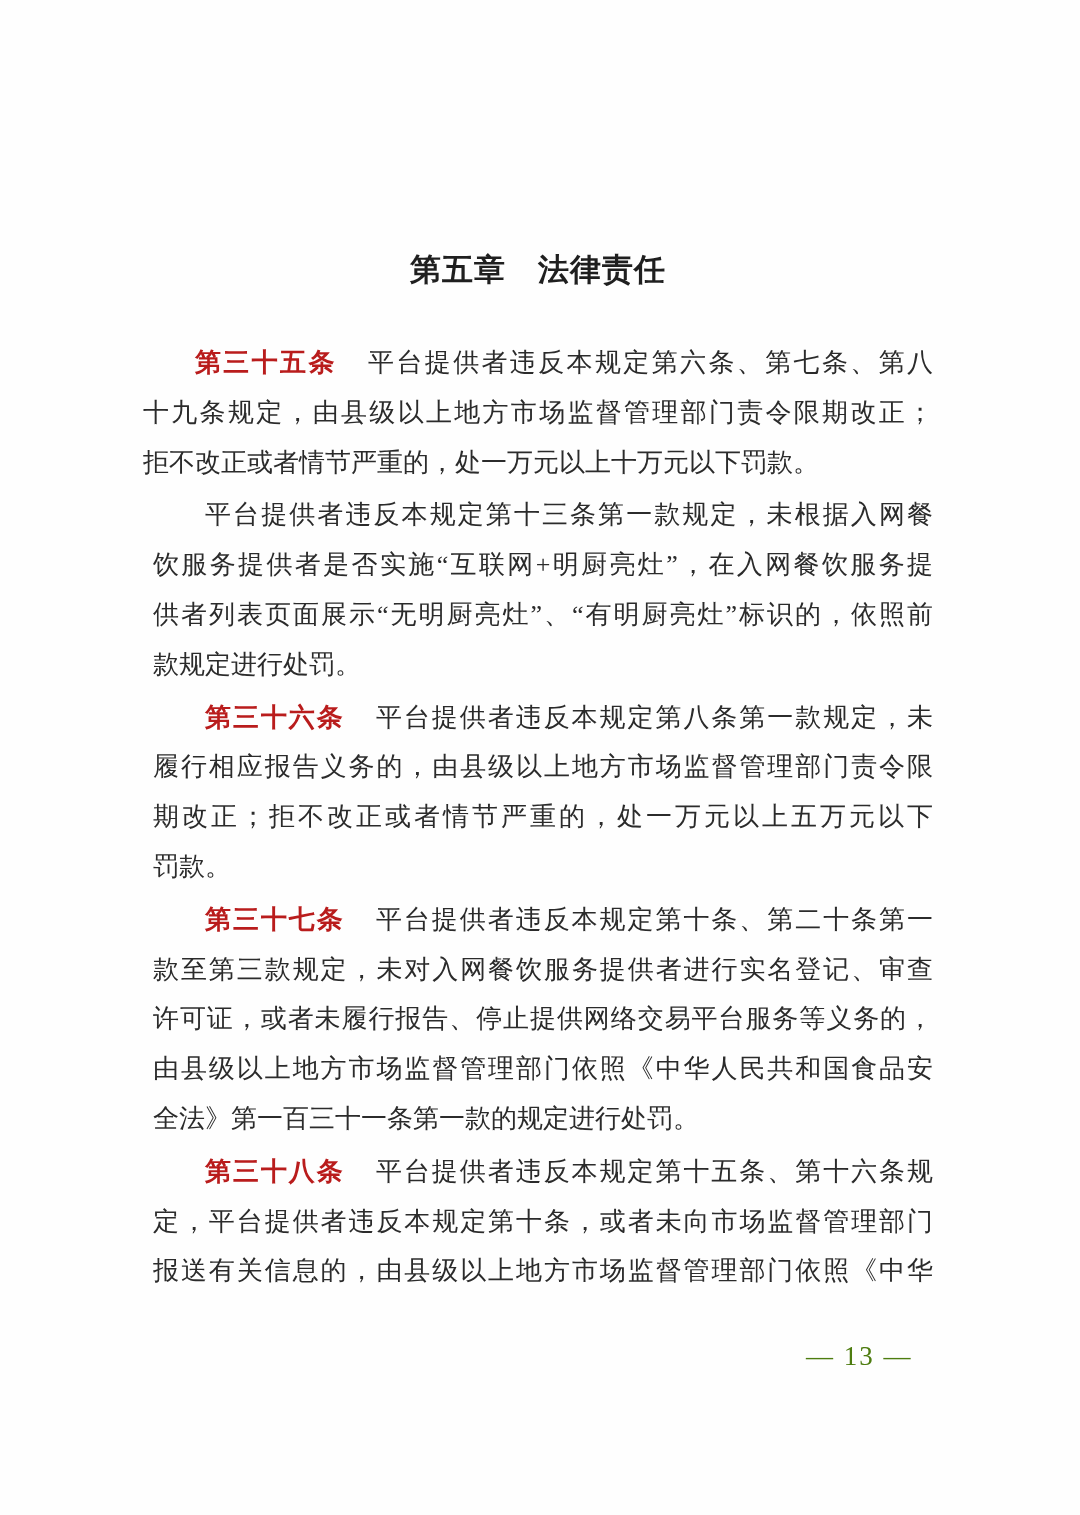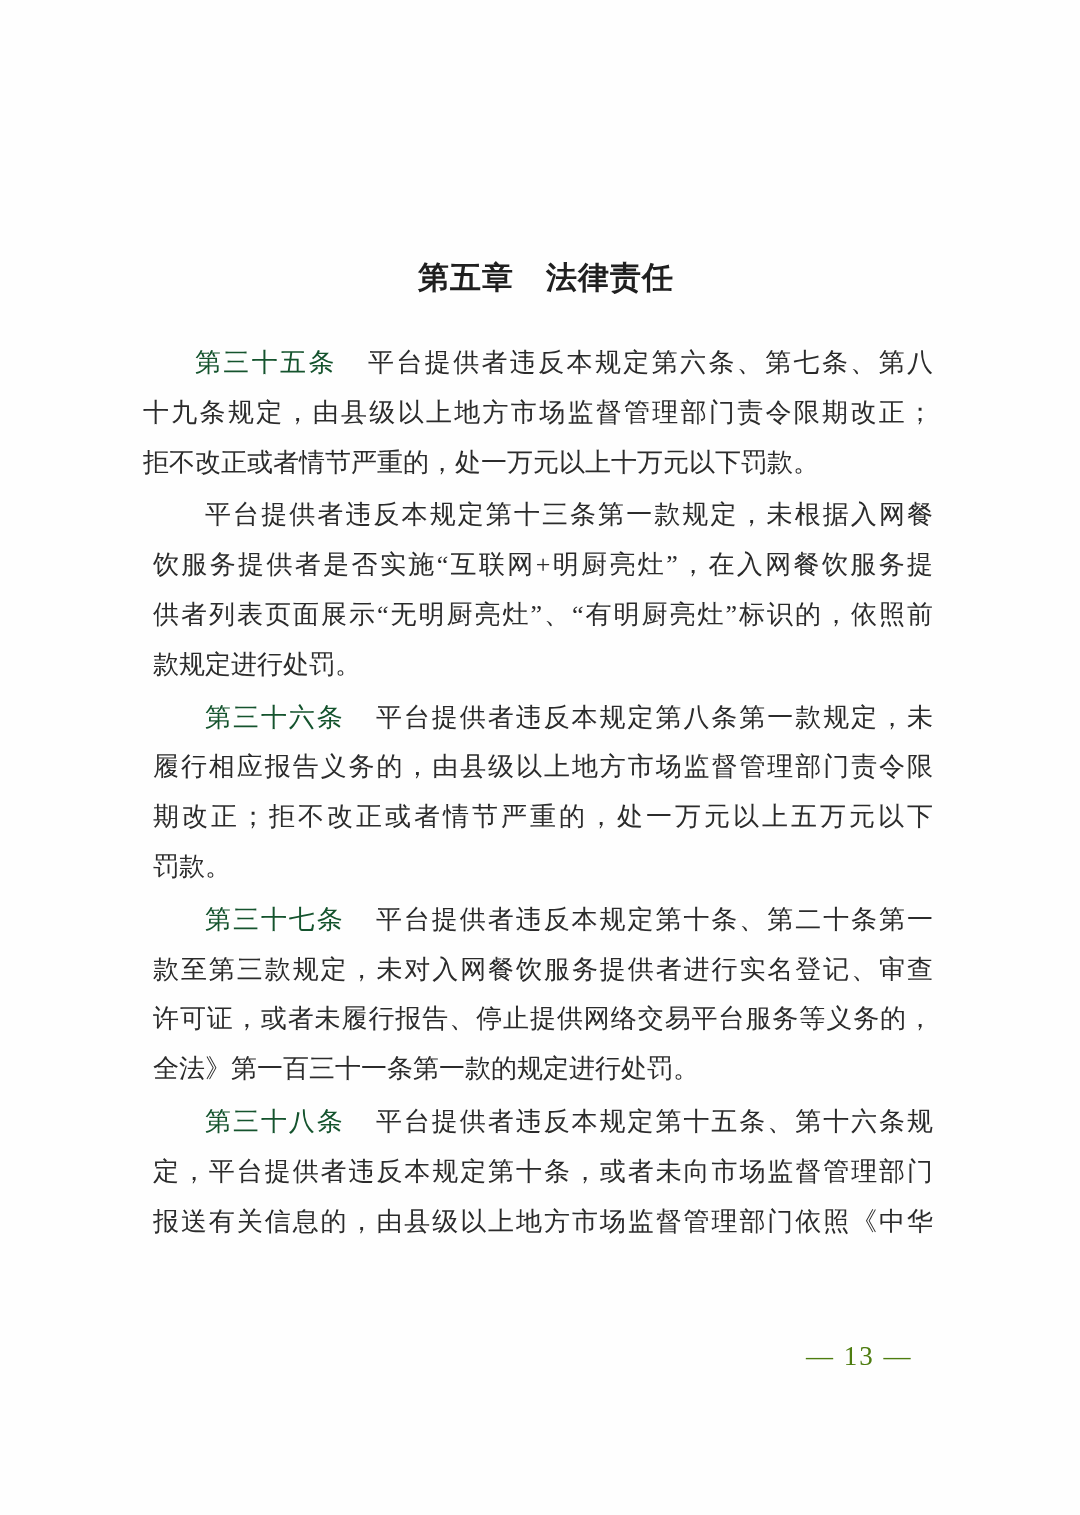--- a/index.html
+++ b/index.html
@@ -15,21 +15,21 @@
     background: #fefefe;
     overflow: hidden;
     font-family: "Liberation Serif", "DejaVu Serif", serif;
     color: #2b2b2b;
   }
   .chapter-title {
     position: absolute;
     top: 249px;
     left: 143px;
     width: 790px;
-    margin: 8px;
+    margin: 0;
     text-align: center;
     font-family: "Liberation Sans", "DejaVu Sans", sans-serif;
     font-weight: bold;
     font-size: 31px;
     letter-spacing: 1px;
     color: #1f1f1f;
   }
   .doc-body {
     position: absolute;
     top: 338px;
@@ -49,22 +49,22 @@
   }
   .line.fill {
     text-align: justify;
     text-align-last: justify;
   }
   .line.first {
     text-indent: 2em;
   }
   .article-no {
     font-family: "Liberation Sans", "DejaVu Sans", sans-serif;
-    font-weight: normal;
-    color: #14532d;
+    font-weight: bold;
+    color: #b91c1c;
     margin-right: 1.2em;
   }
   .page-number {
     position: absolute;
     top: 1341px;
     left: 806px;
     font-size: 27px;
     letter-spacing: 2px;
     color: #4d7c0f;
     white-space: nowrap;
@@ -91,20 +91,21 @@
       <div class="para">
         <div class="line fill first"><span class="article-no">第三十六条</span><span>平台提供者违反本规定第八条第一款规定，未</span></div>
         <div class="line fill">履行相应报告义务的，由县级以上地方市场监督管理部门责令限</div>
         <div class="line fill">期改正；拒不改正或者情节严重的，处一万元以上五万元以下</div>
         <div class="line">罚款。</div>
       </div>
       <div class="para">
         <div class="line fill first"><span class="article-no">第三十七条</span><span>平台提供者违反本规定第十条、第二十条第一</span></div>
         <div class="line fill">款至第三款规定，未对入网餐饮服务提供者进行实名登记、审查</div>
         <div class="line fill">许可证，或者未履行报告、停止提供网络交易平台服务等义务的，</div>
+        <div class="line fill">由县级以上地方市场监督管理部门依照《中华人民共和国食品安</div>
         <div class="line">全法》第一百三十一条第一款的规定进行处罚。</div>
       </div>
       <div class="para">
         <div class="line fill first"><span class="article-no">第三十八条</span><span>平台提供者违反本规定第十五条、第十六条规</span></div>
         <div class="line fill">定，平台提供者违反本规定第十条，或者未向市场监督管理部门</div>
         <div class="line fill">报送有关信息的，由县级以上地方市场监督管理部门依照《中华</div>
       </div>
     </div>
 
   <div class="page-number">— 13 —</div>

